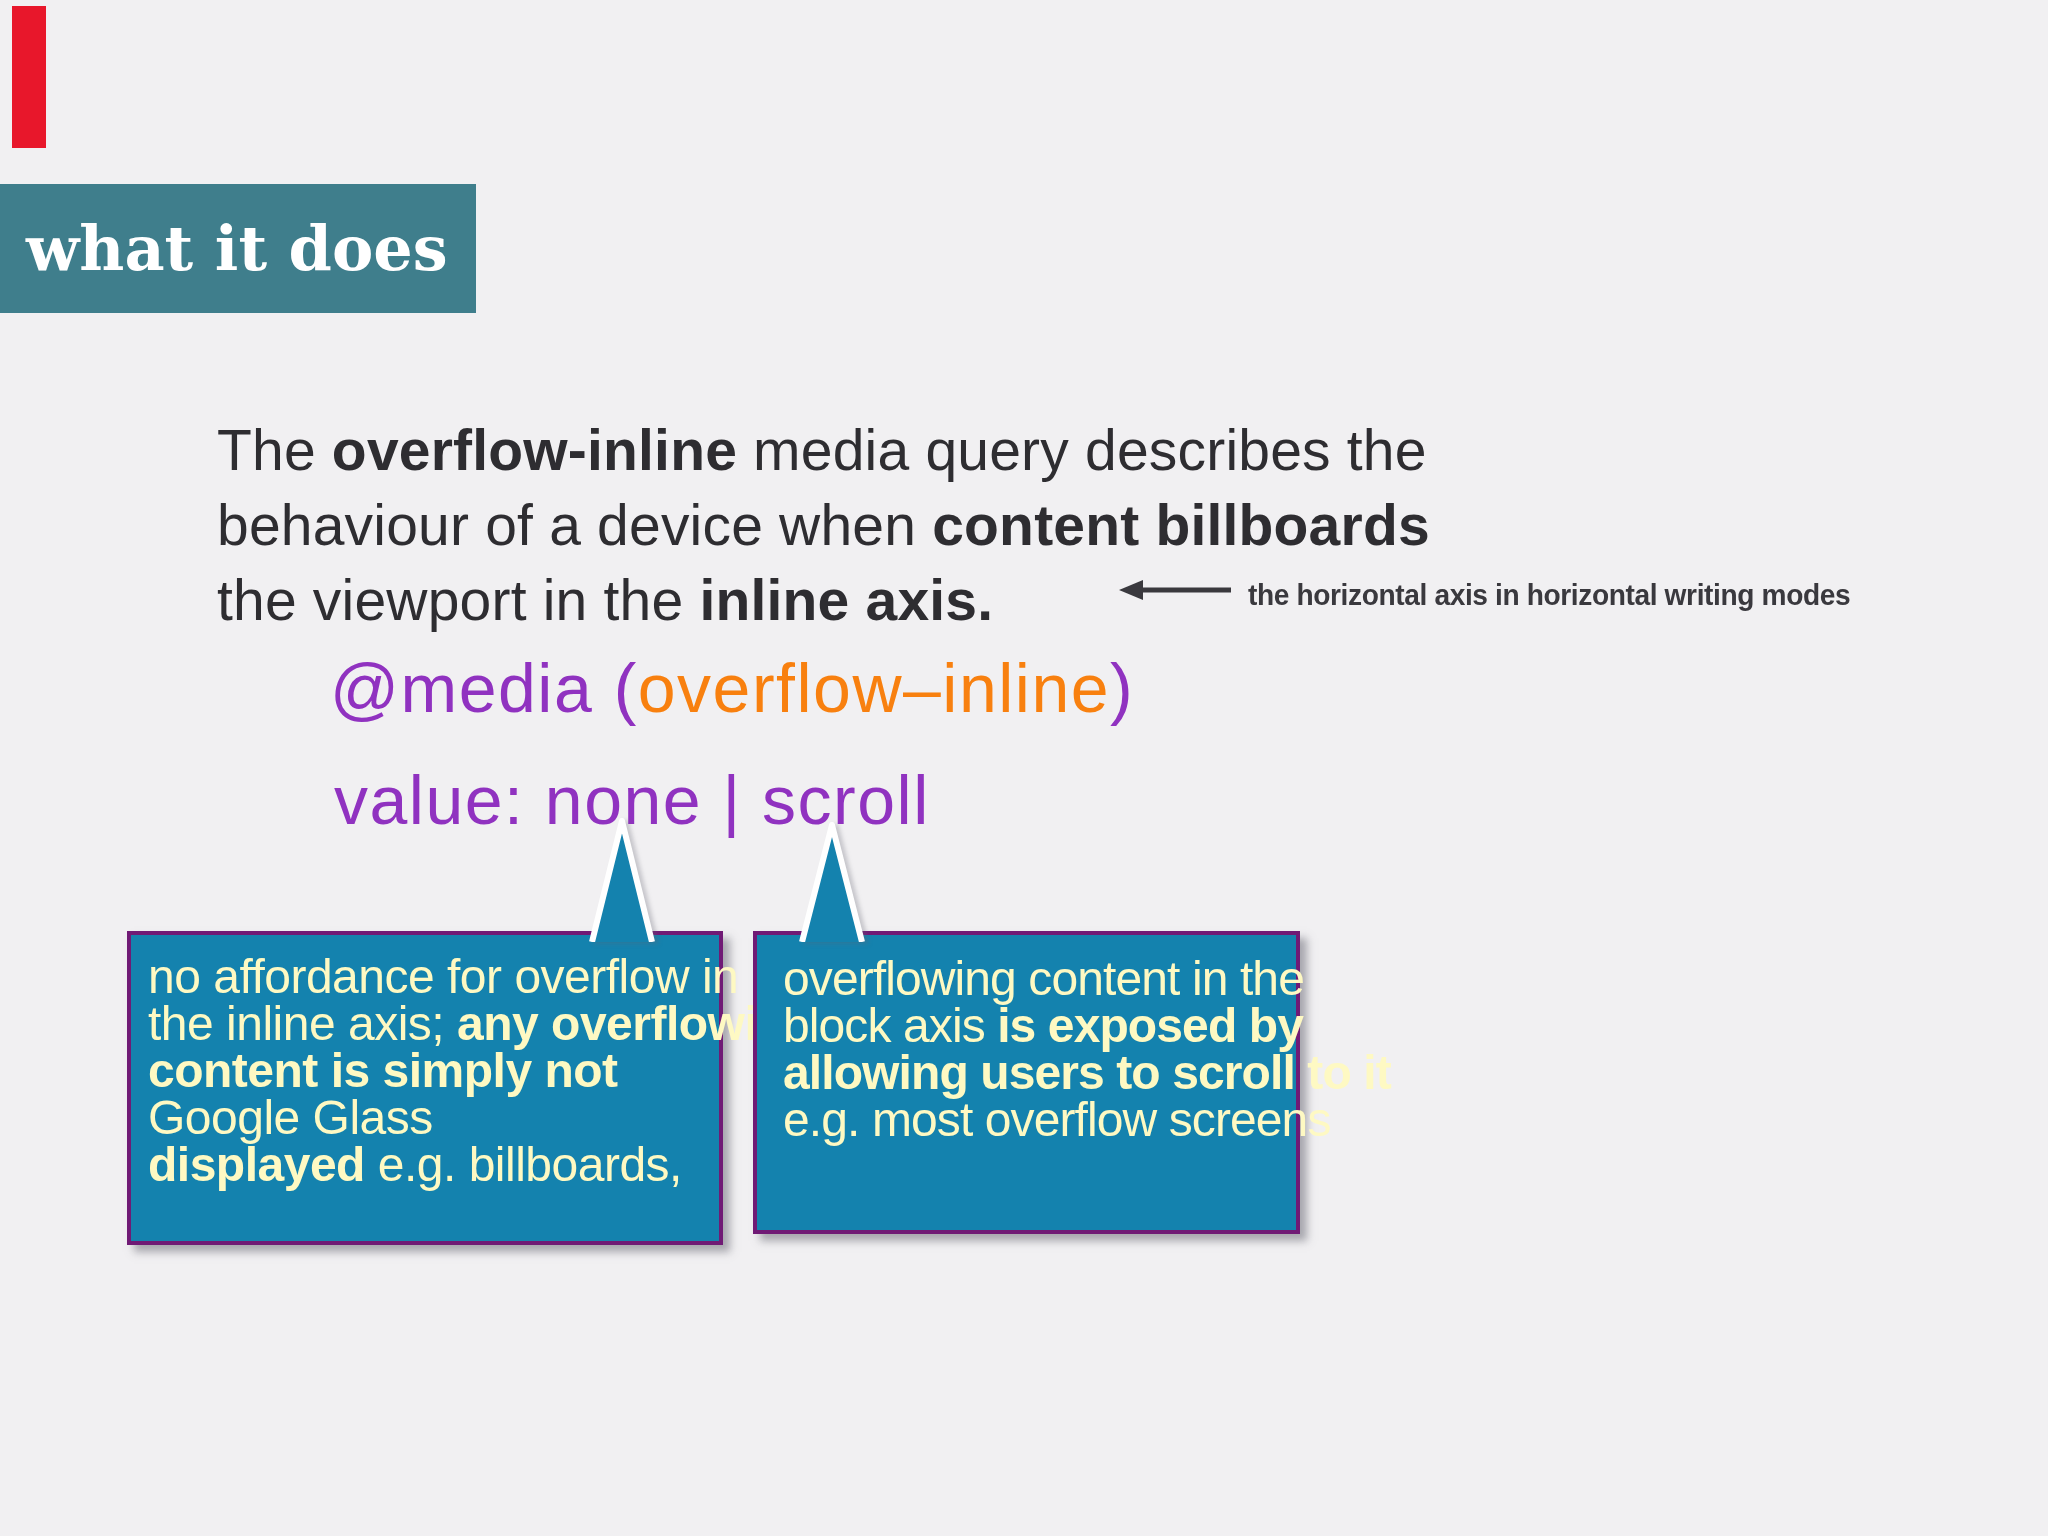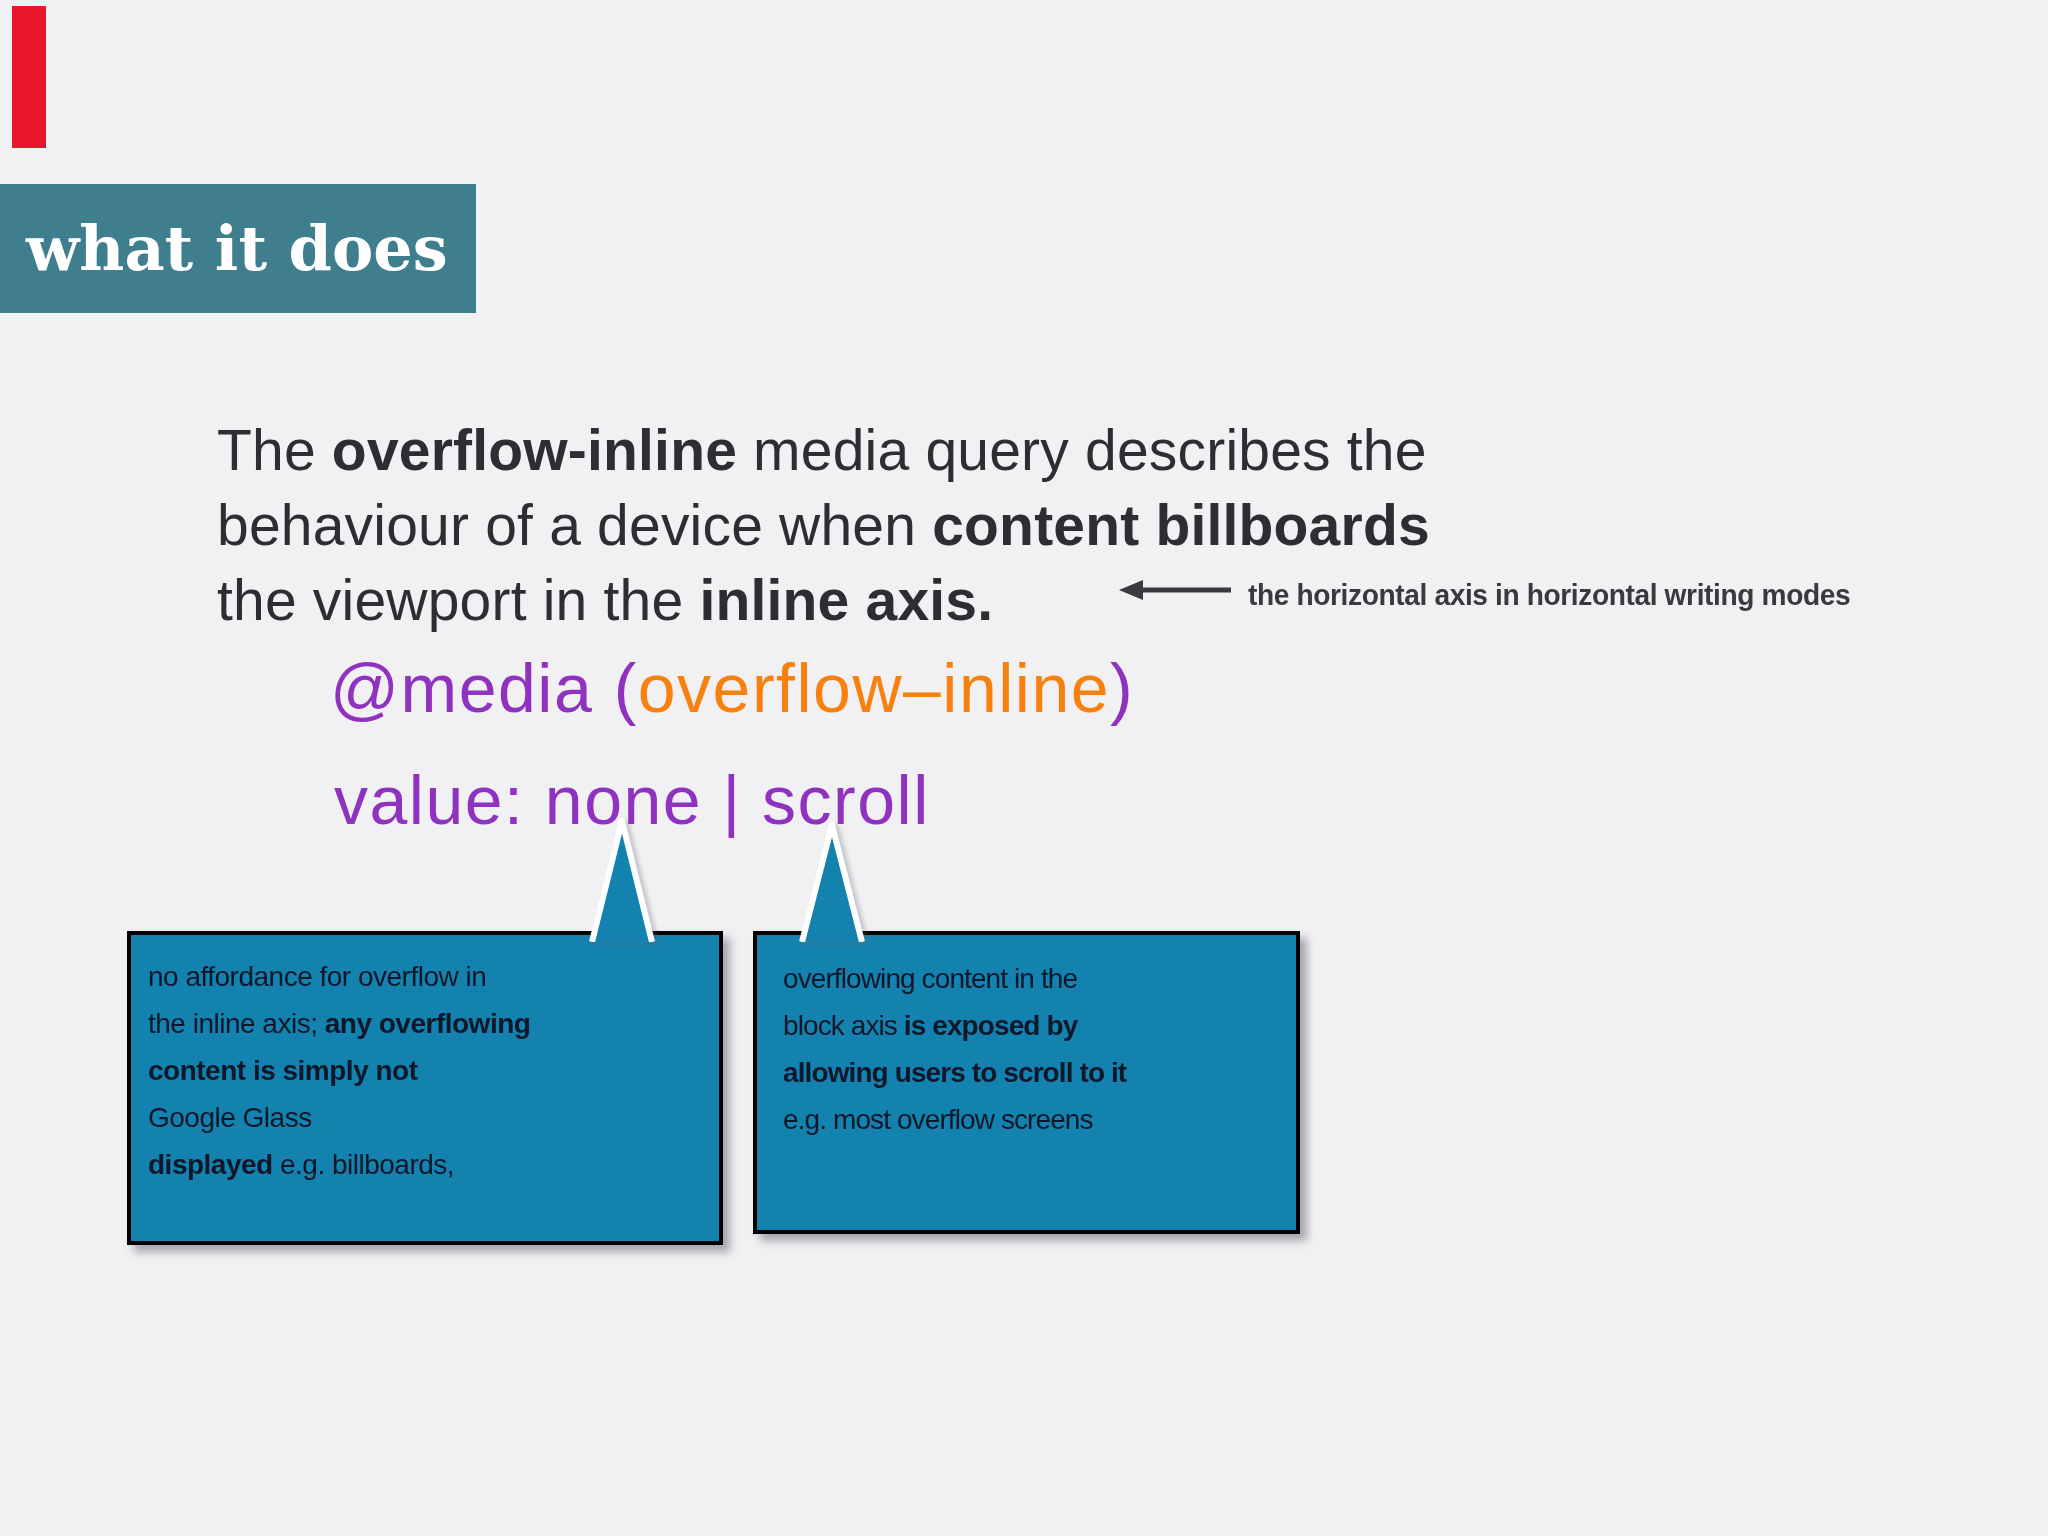--- a/index.html
+++ b/index.html
@@ -44,23 +44,23 @@
     position:absolute;left:330px;top:648px;font-size:68px;line-height:80px;
     letter-spacing:1.5px;white-space:nowrap;
   }
   .code2{
     position:absolute;left:334px;top:760px;font-size:68px;line-height:80px;
     letter-spacing:1.5px;white-space:nowrap;color:var(--purple);
   }
   .tok-purple{color:var(--purple);}
   .tok-orange{color:var(--orange);}
   .callout{
-    position:absolute;background:var(--blue);border:4px solid #000000;
+    position:absolute;background:var(--blue);border:4px solid #701a75;
     box-shadow:7px 7px 8px rgba(96,96,108,0.5);
-    color:#0f172a;font-size:28px;line-height:47px;letter-spacing:-0.5px;
+    color:#fef9c3;font-size:48px;line-height:47px;letter-spacing:-0.5px;
   }
   .callout .cline{white-space:nowrap;}
   .callout b{font-weight:bold;}
   .callout.none-box{left:127px;top:931px;width:596px;height:314px;padding:18px 10px 0 17px;}
   .callout.scroll-box{left:753px;top:931px;width:547px;height:303px;padding:20px 8px 0 26px;letter-spacing:-0.9px;}
   .spike{position:absolute;filter:drop-shadow(4px 2px 2px rgba(100,100,112,0.30));}
   .spike.left{left:588px;top:816px;}
   .spike.right{left:798px;top:820px;}
 </style>
 </head>

